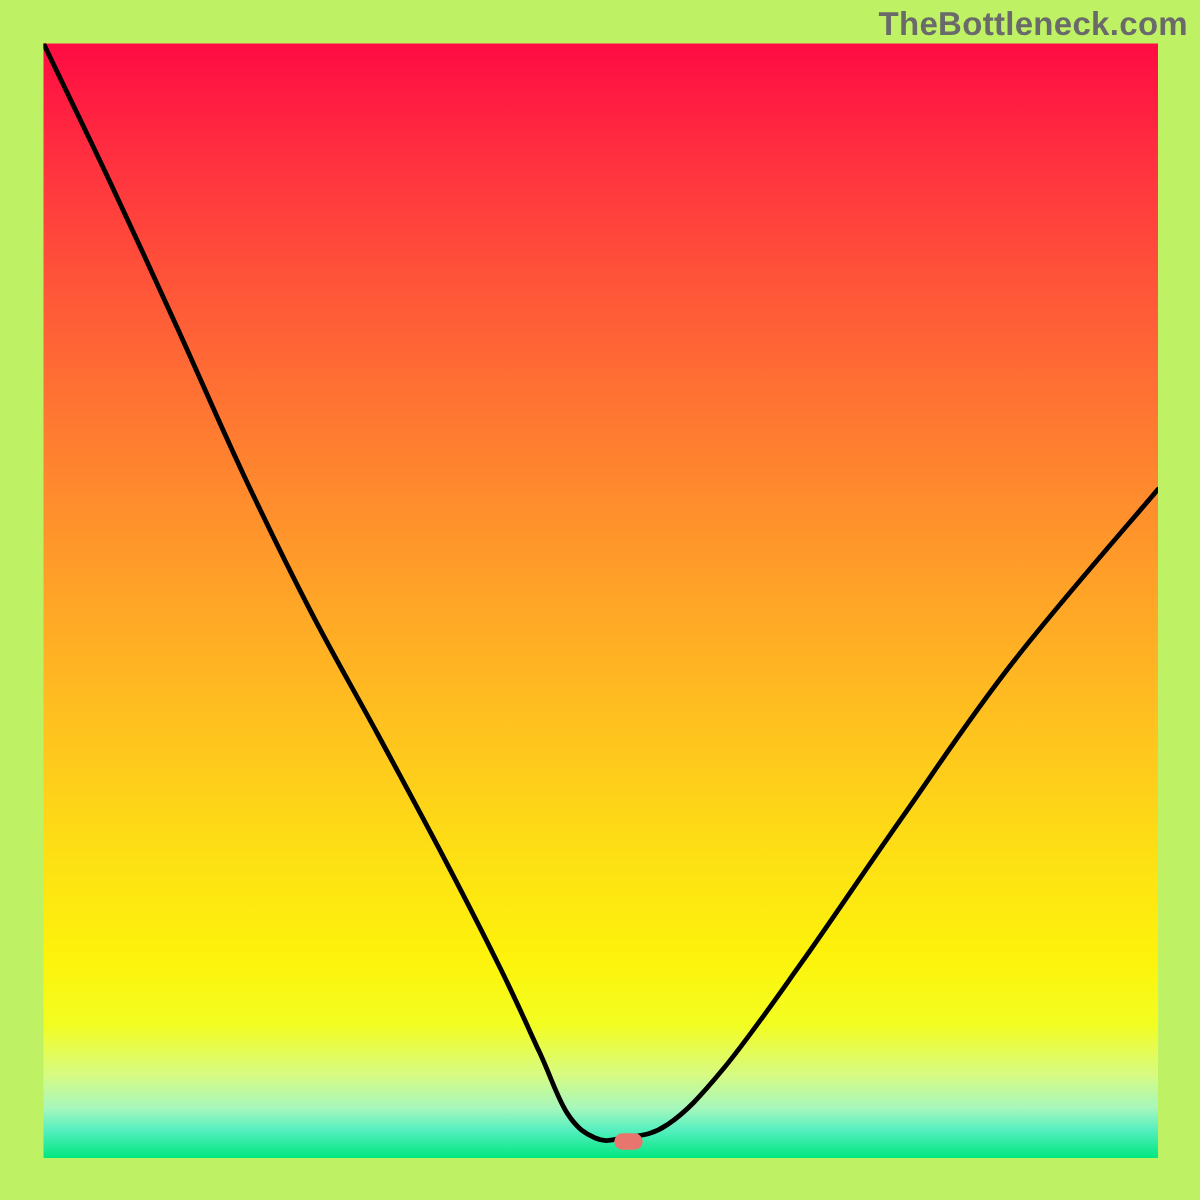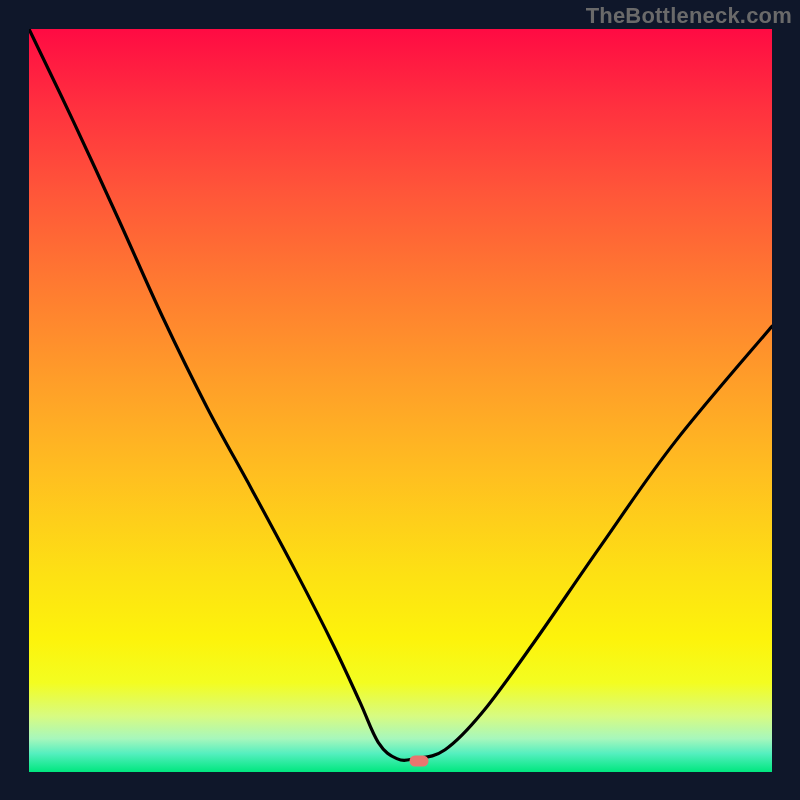--- a/index.html
+++ b/index.html
@@ -8,21 +8,21 @@
     width: 800px;
     height: 800px;
     background: #000;
     overflow: hidden;
     font-family: Arial, Helvetica, sans-serif;
   }
   .frame {
     position: relative;
     width: 800px;
     height: 800px;
-    background: #0f172a;
+    background: #bef264;
   }
   .plot-area {
     position: absolute;
     left: 29px;
     top: 29px;
     width: 743px;
     height: 743px;
     background: linear-gradient(
       to bottom,
       #ff0b43 0%,

